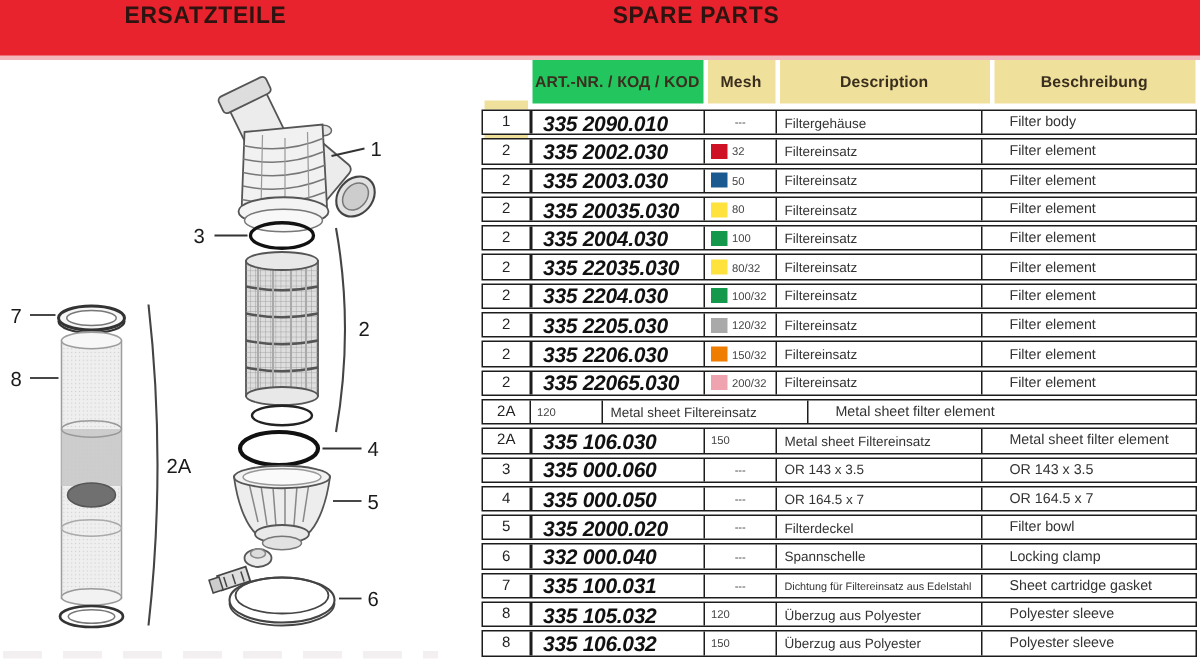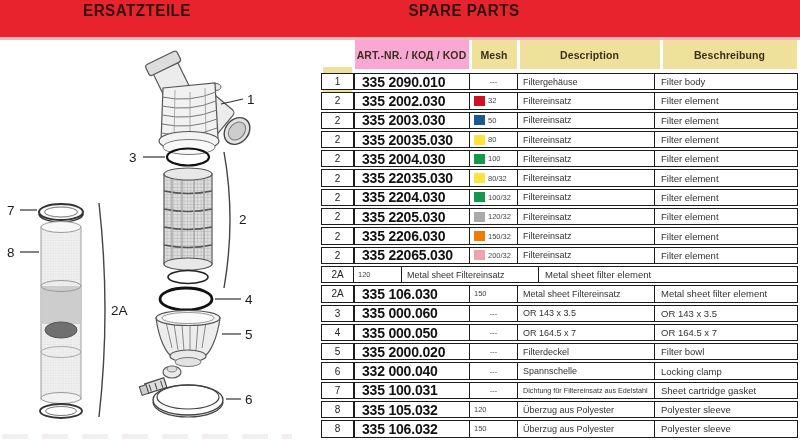--- a/index.html
+++ b/index.html
@@ -37,35 +37,35 @@
   .w-pos{width:32px;margin-top:27px;} .w-art{width:117px;} .w-mesh{width:48px;} .w-de{width:137px;} .w-en{width:143px;}
   .tbl-body { position:absolute; left:321px; top:73px; width:477px; }
   .t-row {
     display:flex; width:477px; height:17.3px; margin-bottom:2px;
     border:1px solid #1c1c1c; background:#fff;
   }
   .t-row > div { display:flex; align-items:center; overflow:hidden; }
   .cell-pos { width:31px; justify-content:center; font-size:10px; color:#222; }
   .cell-art {
     width:116px; border-left:2px solid #1c1c1c; padding-left:7px;
-    font-size:14px; font-weight:bold; color:#111; letter-spacing:-.2px; white-space:nowrap;
+    font-size:14px; font-weight:bold; color:#111; letter-spacing:-.2px; white-space:nowrap;font-style:italic;
   }
   .cell-mesh {
     width:48px; border-left:1px solid #1c1c1c; padding-left:4px;
     font-size:7.5px; color:#444;
   }
   .cell-mesh.center { justify-content:center; padding-left:0; }
   .mesh-swatch { display:inline-block; width:11px; height:10px; margin-right:3px; flex:0 0 auto; }
   .cell-de {
     width:137px; border-left:1px solid #1c1c1c; padding-left:5px;
     font-size:9px; color:#333; white-space:nowrap;
   }
   .cell-de.small { font-size:7.2px; }
   .cell-en {
-    width:143px; border-left:1px solid #1c1c1c; padding-left:6px;
+    width:143px; border-left:1px solid #1c1c1c; padding-left:18px;
     font-size:9.5px; color:#333; white-space:nowrap;
   }
   
   .cutoff-strip {
     position:absolute; left:2px; top:434px; width:290px; height:5px;
     background:repeating-linear-gradient(90deg,#f2eef0 0 26px,#fff 26px 40px);
     opacity:.9;
   }
 </style>
 </head>
@@ -211,21 +211,21 @@
 
   <path d="M99 203 Q111 310 99 417" fill="none" stroke="#444" stroke-width="1.4"></path>
   <text class="callout" x="111" y="315">2A</text>
 </svg>
 
 <div class="tbl-header">
   <div class="th w-pos">
       <div style="background: rgb(239, 224, 156);">POS.</div>
     </div>
   <div class="th w-art">
-      <div style="background: #f9a8d4;">ART.-NR. / КОД / KOD</div>
+      <div style="background: #22c55e;">ART.-NR. / КОД / KOD</div>
     </div>
   <div class="th w-mesh">
       <div style="background: rgb(239, 224, 156);">Mesh</div>
     </div>
   <div class="th w-en">
       <div style="background: rgb(239, 224, 156);">Description</div>
     </div>
   <div class="th w-de">
       <div style="background: rgb(239, 224, 156);">Beschreibung</div>
     </div>

